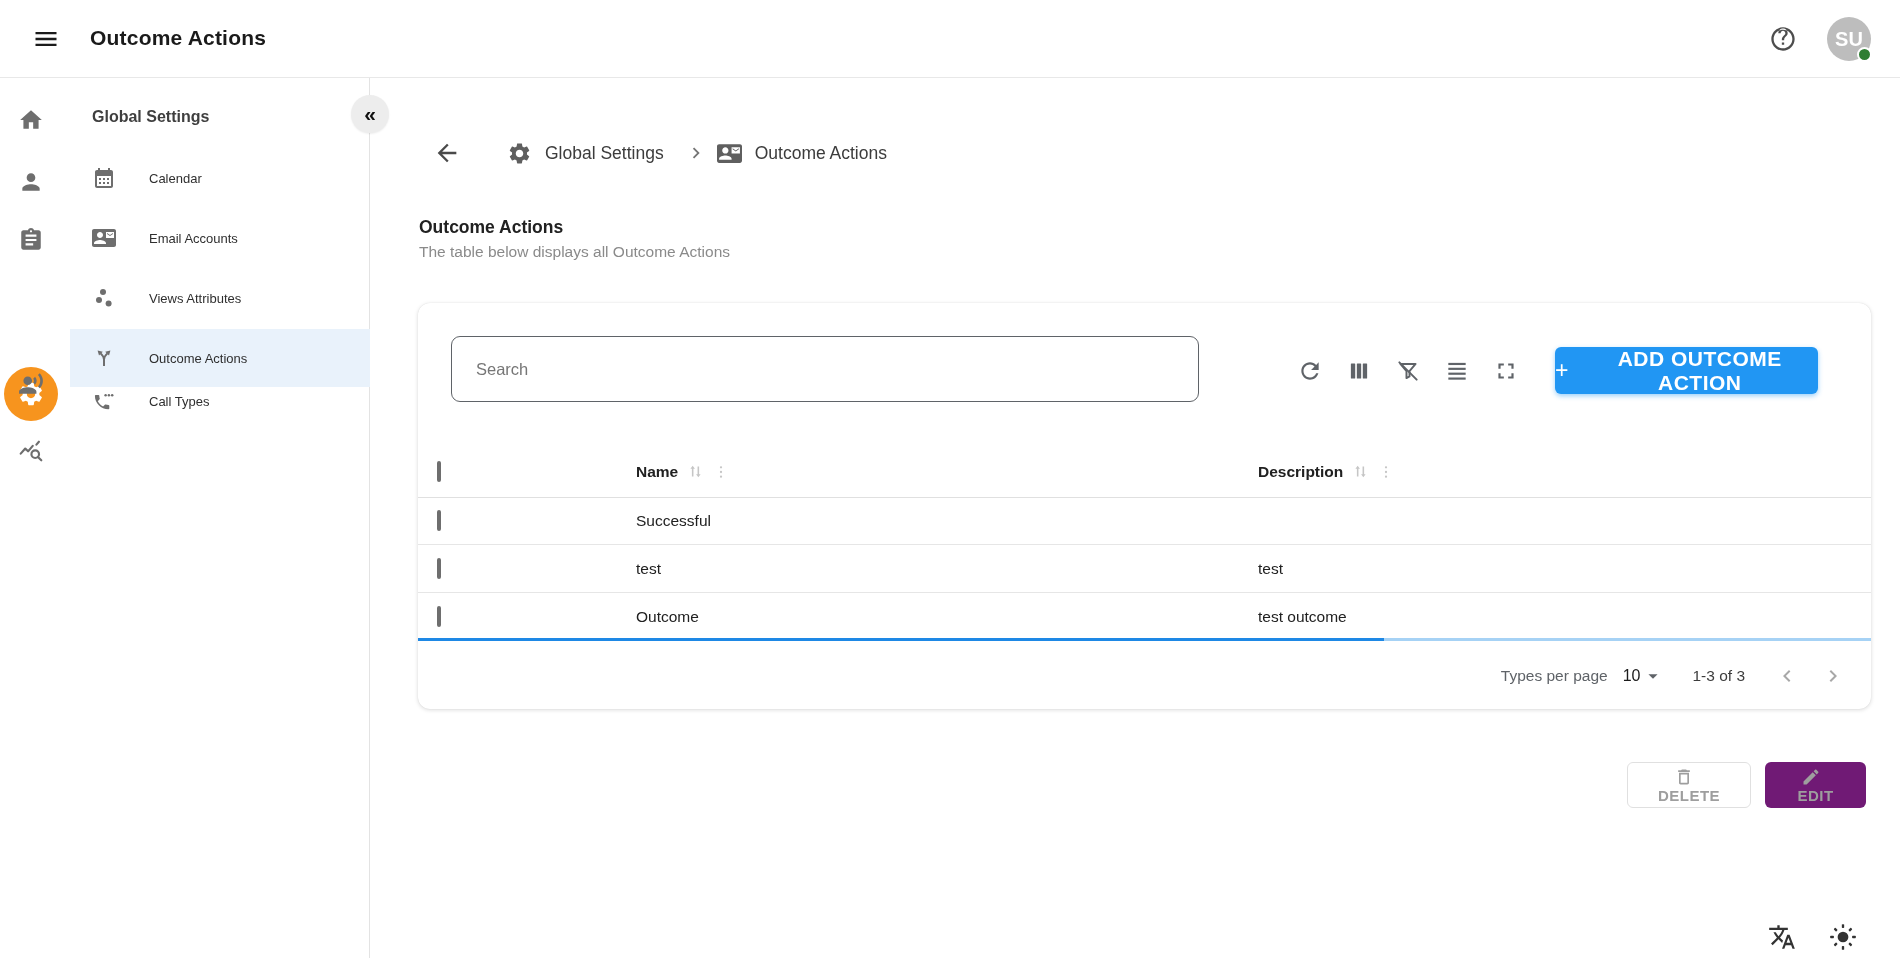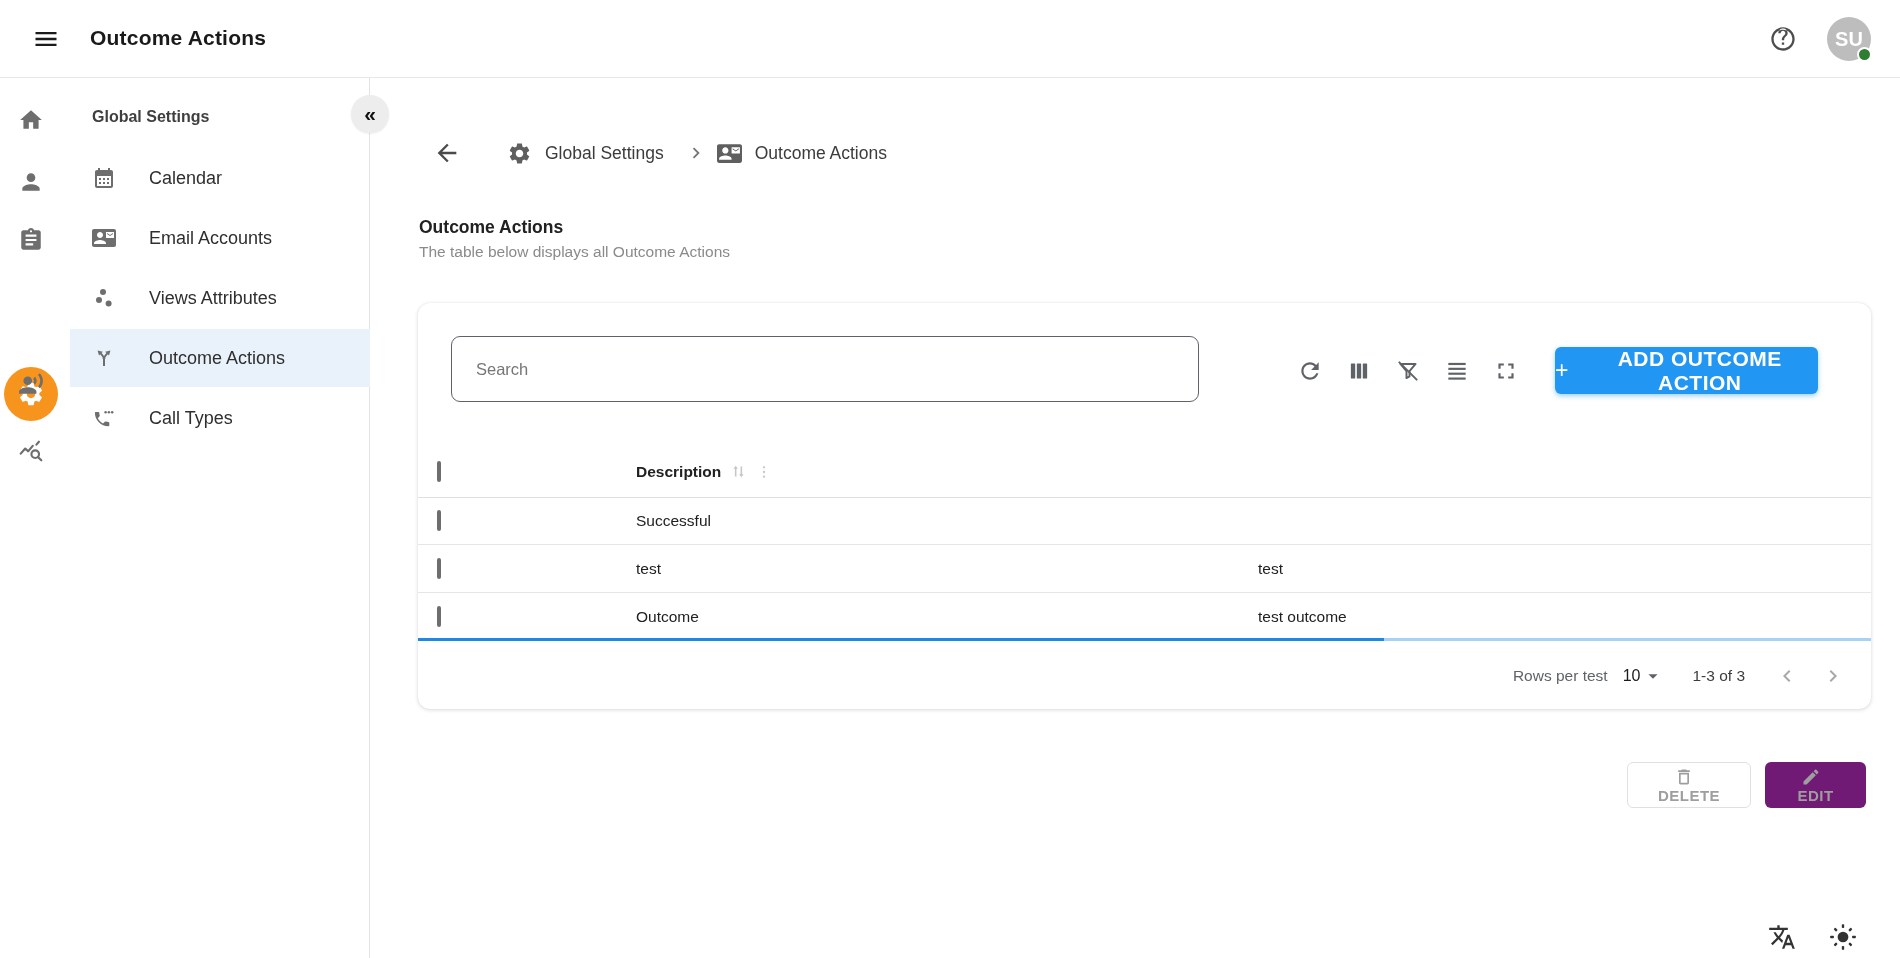--- a/index.html
+++ b/index.html
@@ -32,21 +32,21 @@
   #sidebar { position:absolute; left:62px; top:78px; width:308px; height:880px; background:#fff;
              border-right:1px solid #e3e3e3; z-index:5; }
   #sidebar-header { position:absolute; left:30px; top:30px; font-size:16px; font-weight:600; color:#3f3f3f; }
   #collapse-btn { position:absolute; left:289px; top:17px; width:38px; height:38px; border-radius:50%;
                   background:#ededed; display:flex; align-items:center; justify-content:center;
                   font-size:21px; font-weight:700; color:#111; cursor:pointer; z-index:15;
                   box-shadow:0 1px 2px rgba(0,0,0,.08); }
   .side-item { position:absolute; left:8px; width:300px; height:58px; display:flex; align-items:center;
                padding-left:22px; cursor:pointer; }
   .side-item svg { width:24px; height:24px; color:#6e6e6e; margin-right:33px; flex:none; }
-  .side-item .lbl { font-size:18px; color:#2f2f2f; }
+  .side-item .lbl { font-size:13px; color:#2f2f2f; }
   .side-item.selected { background:#e9f2fb; }
 
   
   #breadcrumb { position:absolute; left:433px; top:136px; height:34px; display:flex; align-items:center; z-index:1; }
   #back-btn { width:28px; height:28px; color:#4a4a4a; cursor:pointer; margin-right:46px; }
   .crumb { display:flex; align-items:center; cursor:pointer; }
   .crumb svg { width:25px; height:25px; color:#5f5f5f; margin-right:13px; }
   .crumb .txt { font-size:17.5px; color:#3c3c3c; }
   #crumb-sep { width:22px; height:22px; color:#757575; margin:0 10px 0 21px; }
 
@@ -182,21 +182,21 @@
     <svg viewBox="0 0 24 24">
         <g fill="none" stroke="currentColor" stroke-width="2">
           <path d="M12 20v-6.5c0-2.6-1.2-4-3.4-6.1"></path>
           <path d="M12 13.5c0-2.6 1.2-4 3.4-6.1"></path>
         </g>
         <path fill="currentColor" d="M5.6 4.4l5.2 1.4-3.8 3.8z"></path>
         <path fill="currentColor" d="M18.4 4.4l-5.2 1.4 3.8 3.8z"></path>
       </svg>
     <span class="lbl">Outcome Actions</span>
   </div>
-  <div class="side-item" style="top:311px">
+  <div class="side-item" style="top:294px">
     <svg viewBox="0 0 24 24" fill="currentColor">
         <g transform="translate(0.5,3.5) scale(0.8)">
           <path d="M6.62 10.79c1.44 2.83 3.76 5.14 6.59 6.59l2.2-2.21c.27-.27.67-.36 1.02-.24 1.12.37 2.33.57 3.57.57.55 0 1 .45 1 1V20c0 .55-.45 1-1 1-9.39 0-17-7.61-17-17 0-.55.45-1 1-1h3.5c.55 0 1 .45 1 1 0 1.25.2 2.45.57 3.57.11.35.03.74-.25 1.02l-2.2 2.2z"></path>
         </g>
         <circle cx="13.6" cy="6.2" r="1.25"></circle>
         <circle cx="16.9" cy="6.2" r="1.25"></circle>
         <circle cx="20.2" cy="6.2" r="1.25"></circle>
       </svg>
     <span class="lbl">Call Types</span>
   </div>
@@ -257,20 +257,32 @@
   </div>
 
   <button id="add-btn">
     <span class="plus">+</span>
     <span class="lbl">ADD OUTCOME ACTION</span>
   </button>
 
   <div id="grid-header" class="grid-row">
     <div><span class="chk"></span></div>
     <div class="hdr-cell">
+      <span class="lbl">Name</span>
+      <svg class="sort-icon" viewBox="0 0 24 24" fill="currentColor">
+          <path d="M8 4 4.8 8.2h2.1V19h2.2V8.2h2.1z"></path>
+          <path d="M16 20l3.2-4.2h-2.1V5h-2.2v10.8h-2.1z"></path>
+        </svg>
+      <svg class="colmenu-icon" viewBox="0 0 24 24" fill="currentColor">
+          <circle cx="12" cy="5" r="1.7"></circle>
+          <circle cx="12" cy="12" r="1.7"></circle>
+          <circle cx="12" cy="19" r="1.7"></circle>
+        </svg>
+    </div>
+    <div class="hdr-cell">
       <span class="lbl">Description</span>
       <svg class="sort-icon" viewBox="0 0 24 24" fill="currentColor">
           <path d="M8 4 4.8 8.2h2.1V19h2.2V8.2h2.1z"></path>
           <path d="M16 20l3.2-4.2h-2.1V5h-2.2v10.8h-2.1z"></path>
         </svg>
       <svg class="colmenu-icon" viewBox="0 0 24 24" fill="currentColor">
           <circle cx="12" cy="5" r="1.7"></circle>
           <circle cx="12" cy="12" r="1.7"></circle>
           <circle cx="12" cy="19" r="1.7"></circle>
         </svg>
@@ -290,21 +302,21 @@
     <div><span class="chk"></span></div>
     <div class="cell">Outcome</div>
     <div class="cell">test outcome</div>
   </div>
 
   <div id="progress">
       <div class="bar"></div>
     </div>
 
   <div id="pager">
-    <span id="rpp-label">Rows per test</span>
+    <span id="rpp-label">Types per page</span>
     <span id="rpp-select">
       <span id="rpp-value">10</span>
       <svg id="rpp-caret" viewBox="0 0 24 24" fill="currentColor">
           <path d="M7 10l5 5 5-5z"></path>
         </svg>
     </span>
     <span id="range-label">1-3 of 3</span>
     <svg id="prev-btn" class="page-nav" viewBox="0 0 24 24" fill="currentColor">
         <path d="M15.41 7.41 14 6l-6 6 6 6 1.41-1.41L10.83 12z"></path>
       </svg>

